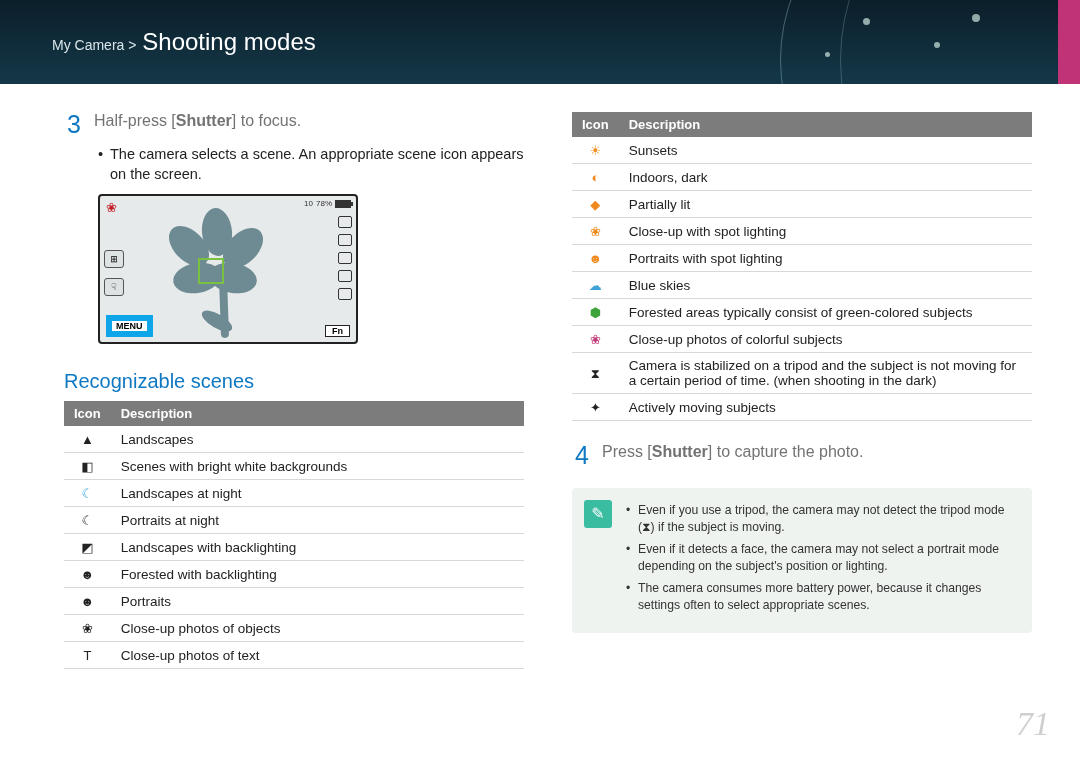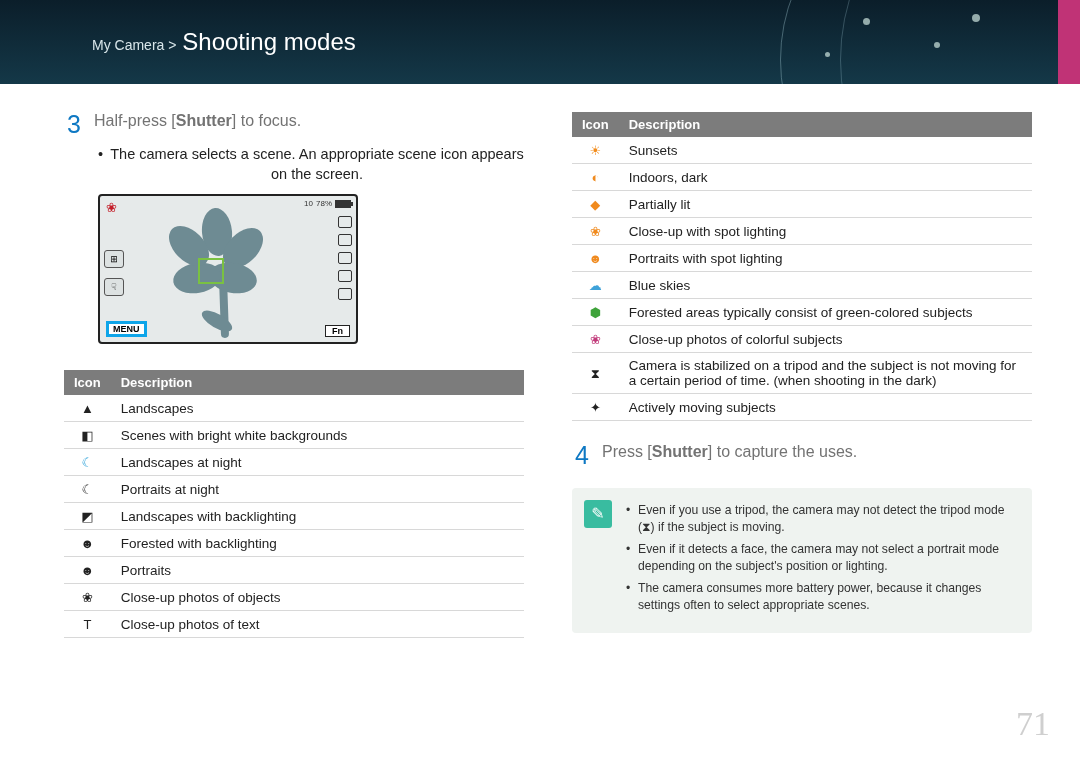--- a/index.html
+++ b/index.html
@@ -10,21 +10,21 @@
     background: #fff;
     position: relative;
     overflow: hidden;
   }
   .header {
     height: 84px;
     background: linear-gradient(to bottom, #0b1e2a, #143848);
     position: relative;
     display: flex;
     align-items: center;
-    padding-left: 92px;
+    padding-left: 52px;
     overflow: hidden;
   }
   .header-arc {
     position: absolute;
     right: -60px;
     top: -120px;
     width: 360px;
     height: 360px;
     border: 1px solid rgba(180, 220, 230, 0.35);
     border-radius: 50%;
@@ -52,38 +52,38 @@
   .content {
     display: flex;
     gap: 48px;
     padding: 28px 48px 0 64px;
   }
   .col { flex: 1 1 50%; }
   .step { display: flex; align-items: flex-start; gap: 10px; margin-bottom: 6px; }
   .step-num { font-family: Arial, sans-serif; font-size: 25px; color: #0e78c3; font-weight: 400; line-height: 1; min-width: 20px; text-align: center; }
   .step-text { font-size: 16px; color: #737373; }
   .step-text b { font-weight: 700; }
-  .sub { font-size: 14.5px; color: #222; margin: 8px 0 10px 34px; position: relative; padding-left: 12px; line-height: 1.35; text-align: center; }
+  .sub { font-size: 14.5px; color: #222; margin: 8px 0 10px 34px; position: relative; padding-left: 12px; line-height: 1.35; }
   .sub::before { content: "•"; position: absolute; left: 0; top: 0; }
   .lcd {
     width: 260px; height: 150px; margin-left: 34px; margin-bottom: 26px;
     background: #e6eaea; border: 2px solid #222; border-radius: 4px; position: relative;
   }
   .lcd .topbar { position: absolute; top: 3px; right: 5px; font-size: 8px; color: #333; display: flex; align-items: center; gap: 3px; }
   .lcd .flower { position: absolute; left: 74px; top: 18px; }
   .lcd .stem { position: absolute; left: 120px; top: 80px; width: 8px; height: 62px; background: #6e8b93; border-radius: 4px; transform: rotate(-2deg); }
   .lcd .leaf { position: absolute; width: 34px; height: 14px; background: #6e8b93; border-radius: 50% 50% 50% 50%; }
   .lcd .petal { position: absolute; width: 30px; height: 48px; background: #6e8b93; border-radius: 50% 50% 50% 50%; }
   .lcd .focus-sq { position: absolute; left: 98px; top: 62px; width: 26px; height: 26px; border: 2px solid #7ac142; }
   .lcd .right-icons { position: absolute; right: 4px; top: 20px; display: flex; flex-direction: column; gap: 6px; align-items: center; }
   .lcd .ri { width: 14px; height: 12px; border: 1px solid #333; border-radius: 2px; }
   .lcd .left-icons { position: absolute; left: 4px; top: 54px; display: flex; flex-direction: column; gap: 10px; }
   .lcd .li { width: 20px; height: 18px; border: 1px solid #555; border-radius: 3px; background: #dde2e2; display: flex; align-items: center; justify-content: center; font-size: 9px; }
   .lcd .tulip { position: absolute; left: 6px; top: 4px; color: #c41e29; font-size: 13px; }
-  .lcd .menu-btn { position: absolute; left: 6px; bottom: 5px; background: #fff; border: 3px solid #0ea5e9; font-size: 9px; font-weight: 700; padding: 0 4px; }
+  .lcd .menu-btn { position: absolute; left: 6px; bottom: 5px; background: #fff; border: 6px solid #0ea5e9; font-size: 9px; font-weight: 700; padding: 0 4px; }
   .lcd .fn-btn { position: absolute; right: 6px; bottom: 5px; background: #fff; border: 1px solid #222; font-size: 9px; font-weight: 700; padding: 0 6px; }
   .lcd .battery { width: 16px; height: 8px; border: 1px solid #333; position: relative; display: inline-block; }
   .lcd .battery::after { content: ""; position: absolute; right: -3px; top: 1px; width: 2px; height: 4px; background: #333; }
   .lcd .battery i { display: block; width: 100%; height: 100%; background: #333; }
   .section-h { color: #0e78c3; font-size: 20px; font-weight: 400; margin: 14px 0 8px 0; }
   table.icons { width: 100%; border-collapse: collapse; font-size: 13.5px; }
   table.icons th { background: #7c7c7c; color: #fff; font-weight: 700; text-align: left; padding: 5px 10px; font-size: 13px; }
   table.icons th.iconh { width: 46px; }
   table.icons td { padding: 5px 10px; border-bottom: 1px solid #d8d8d8; vertical-align: middle; color: #222; }
   table.icons td.ic { text-align: center; width: 46px; }
@@ -91,21 +91,21 @@
   .note-box {
     margin-top: 20px; background: #eff3f0; border-radius: 4px; padding: 14px 16px 14px 54px; position: relative; font-size: 12.2px; color: #333; line-height: 1.4;
   }
   .note-pen {
     position: absolute; left: 12px; top: 12px; width: 28px; height: 28px; background: #39bca0; border-radius: 3px; display: flex; align-items: center; justify-content: center; color: #fff; font-size: 16px;
   }
   .note-box ul { list-style: none; }
   .note-box li { position: relative; padding-left: 12px; margin-bottom: 5px; }
   .note-box li::before { content: "•"; position: absolute; left: 0; }
   .page-num {
-    position: absolute; right: 30px; bottom: 22px; font-family: Georgia, serif; font-size: 34px; color: #cfcfcf;
+    position: absolute; right: 30px; bottom: 22px; font-family: Georgia, serif; font-style: italic; font-size: 34px; color: #cfcfcf;
   }
 </style>
 </head>
 <body>
 
 <div class="header">
   <div class="header-arc"></div>
   <div class="header-arc2"></div>
   <div class="dot" style="right:210px;top:18px;width:7px;height:7px"></div>
   <div class="dot" style="right:250px;top:52px;width:5px;height:5px"></div>
@@ -156,20 +156,21 @@
         <span class="petal" style="left:54px;top:10px;transform:rotate(45deg)"></span>
         <span class="petal" style="left:44px;top:40px;transform:rotate(100deg)"></span>
         <span class="petal" style="left:8px;top:40px;transform:rotate(-100deg)"></span>
         <span class="petal" style="left:0px;top:8px;transform:rotate(-45deg)"></span>
       </div>
       <div class="focus-sq"></div>
       <div class="menu-btn">MENU</div>
       <div class="fn-btn">Fn</div>
     </div>
 
+    <div class="section-h">Recognizable scenes</div>
     <table class="icons">
       <thead>
           <tr>
         <th class="iconh">Icon</th>
         <th>Description</th>
       </tr>
         </thead>
       <tbody id="tb1">
           <tr>
             <td class="ic"><span class="icon-shape" style="color: rgb(34, 34, 34);">▲</span></td>
@@ -259,21 +260,21 @@
           <tr>
             <td class="ic"><span class="icon-shape" style="color: rgb(34, 34, 34);">✦</span></td>
             <td>Actively moving subjects</td>
           </tr>
         </tbody>
     </table>
 
     <div class="step" style="margin-top:22px">
       <span class="step-num">4</span>
       <span class="step-text">
-        <span>Press [</span><b>Shutter</b><span>] to capture the uses.</span>
+        <span>Press [</span><b>Shutter</b><span>] to capture the photo.</span>
       </span>
     </div>
 
     <div class="note-box">
       <div class="note-pen">✎</div>
       <ul id="notes">
           <li>Even if you use a tripod, the camera may not detect the tripod mode (⧗) if the subject is moving.</li>
           <li>Even if it detects a face, the camera may not select a portrait mode depending on the subject's position or lighting.</li>
           <li>The camera consumes more battery power, because it changes settings often to select appropriate scenes.</li>
         </ul>

